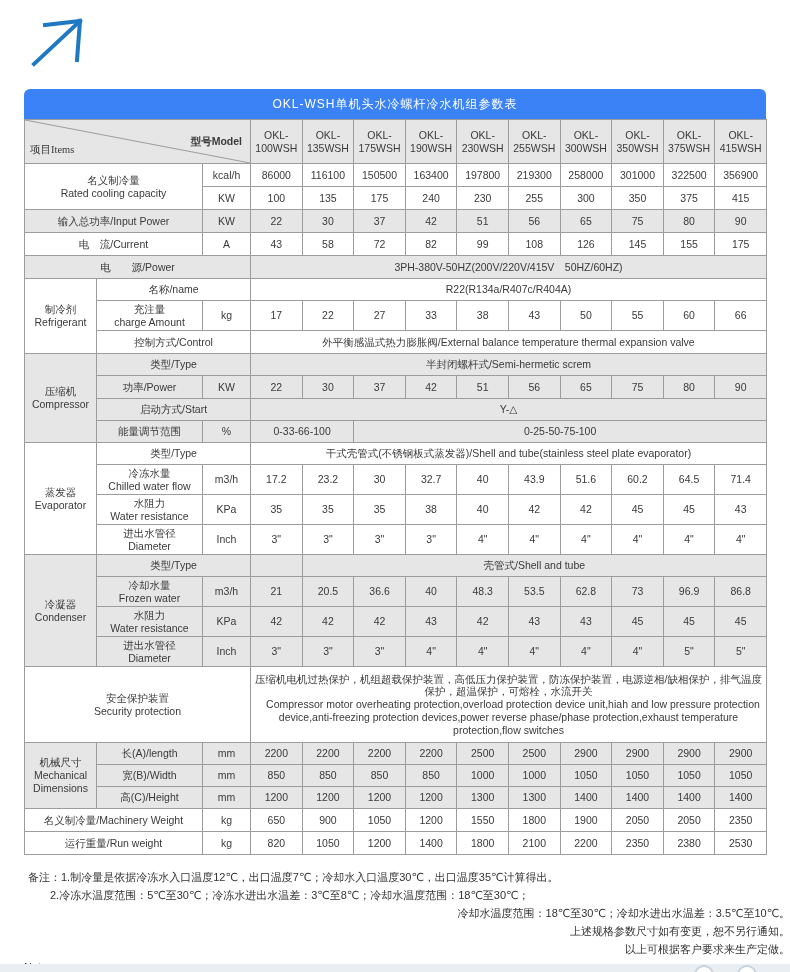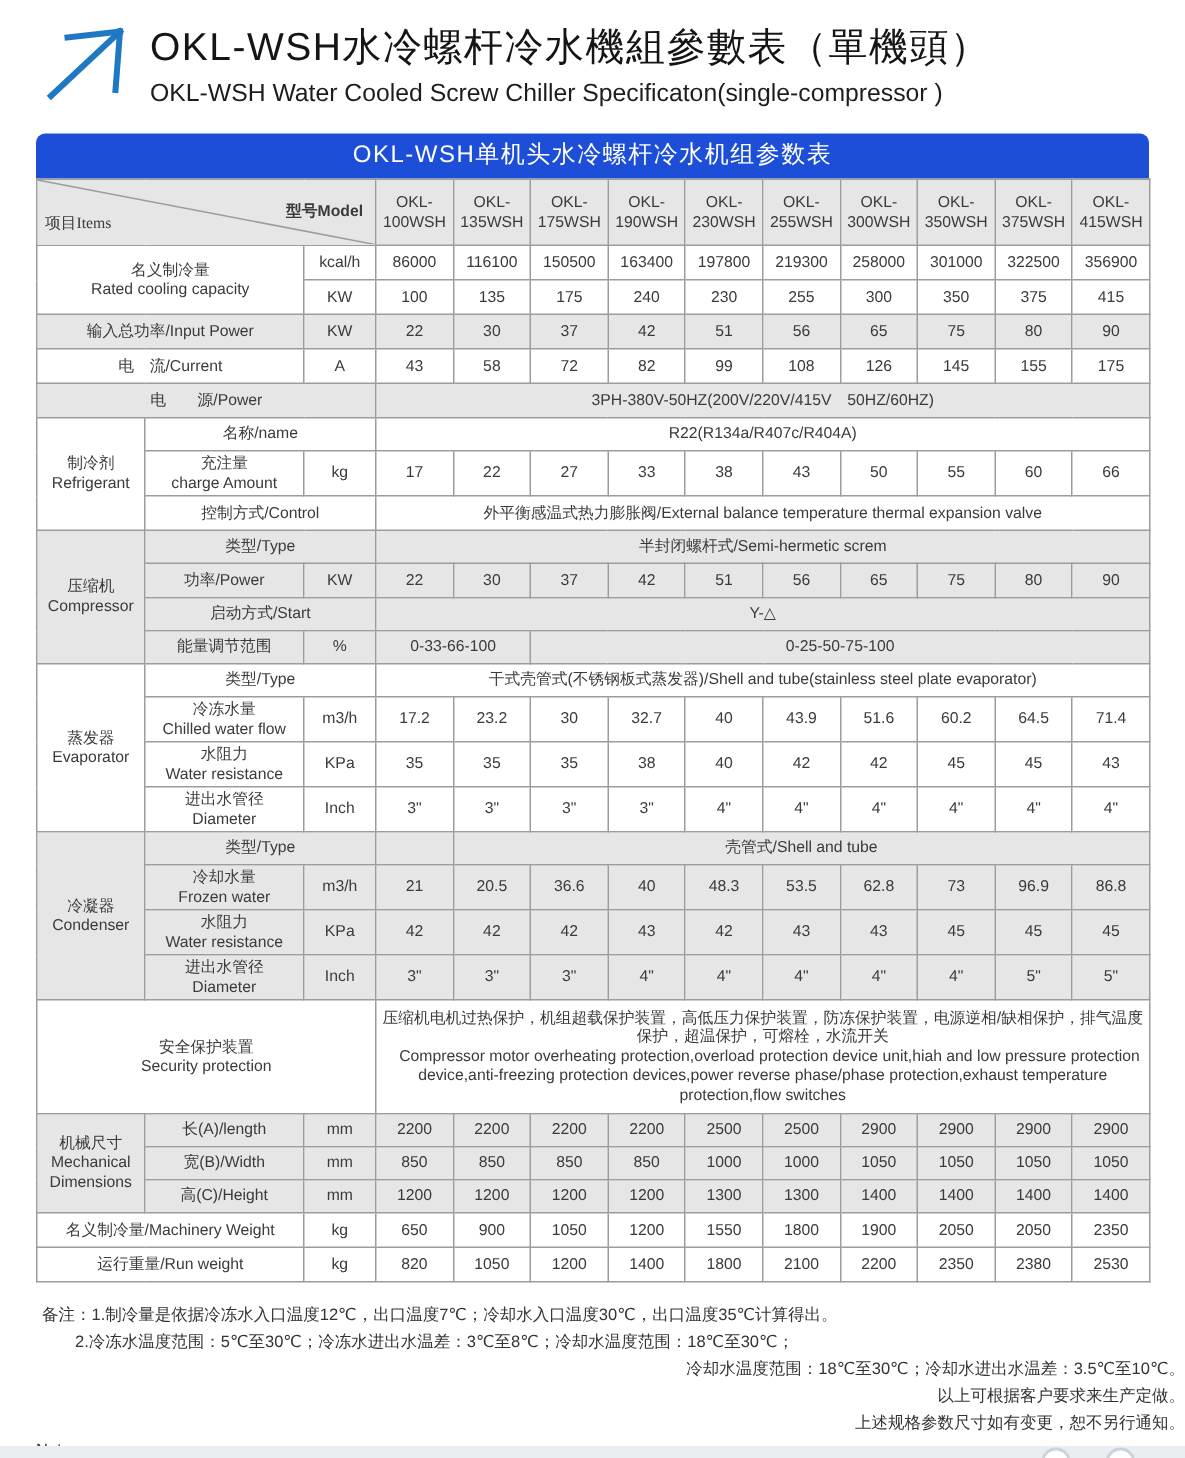--- a/index.html
+++ b/index.html
@@ -8,22 +8,22 @@
     font-family:"Liberation Sans","DejaVu Sans",sans-serif;color:#333;
   }
   
   .header{display:flex;align-items:flex-start;padding:12px 0 0 20px;}
   .logo{width:72px;height:64px;flex:0 0 auto;}
   .titles{margin-left:8px;padding-top:2px;}
   .title-cn{font-size:26px;color:#151515;letter-spacing:1px;white-space:nowrap;}
   .title-en{font-size:16.5px;color:#1d1d1d;margin-top:4px;white-space:nowrap;}
   
   .table-title{
-    width:742px;margin:13px 0 0 24px;height:30px;background:#1d4ed8;color:#fff;
-    text-align:center;line-height:30px;font-size:16px;border-radius:6px 6px 0 0;
+    width:742px;margin:13px 0 0 24px;height:30px;background:#3b82f6;color:#fff;
+    text-align:center;line-height:30px;font-size:12px;border-radius:6px 6px 0 0;
     letter-spacing:1px;
   }
   table.spec{
     border-collapse:collapse;table-layout:fixed;width:742px;margin-left:24px;
     font-size:10.5px;color:#3a3a3a;
   }
   table.spec td{
     border:1px solid #9C9C9C;text-align:center;vertical-align:middle;
     padding:1px 2px;line-height:1.22;overflow:hidden;
   }
@@ -51,24 +51,20 @@
 <body>
 
 <div class="header">
   <svg class="logo" viewBox="0 0 72 64">
     <g stroke="#1E78C2" stroke-width="4" fill="none" stroke-linecap="square">
       <line x1="25" y1="13" x2="60" y2="9"></line>
       <line x1="60" y1="9" x2="14" y2="52"></line>
       <line x1="60" y1="9" x2="57" y2="48"></line>
     </g>
   </svg>
-  <div class="titles">
-    <div class="title-cn">OKL-WSH水冷螺杆冷水機組參數表（單機頭）</div>
-    <div class="title-en">OKL-WSH Water Cooled Screw Chiller Specificaton(single-compressor )</div>
-  </div>
 </div>
 
 <div class="table-title">OKL-WSH单机头水冷螺杆冷水机组参数表</div>
 
 <table class="spec">
   <colgroup>
     <col style="width:72px">
       <col style="width:106px">
       <col style="width:48px">
     <col style="width:51.6px">
@@ -486,22 +482,22 @@
     <td>2530</td>
   </tr>
 
   </tbody>
 </table>
 
 <div class="notes">
   <div>备注：1.制冷量是依据冷冻水入口温度12℃，出口温度7℃；冷却水入口温度30℃，出口温度35℃计算得出。</div>
   <div class="ind1">2.冷冻水温度范围：5℃至30℃；冷冻水进出水温差：3℃至8℃；冷却水温度范围：18℃至30℃；</div>
   <div class="ind2">冷却水温度范围：18℃至30℃；冷却水进出水温差：3.5℃至10℃。</div>
+  <div class="ind2">上述规格参数尺寸如有变更，恕不另行通知。</div>
   <div class="ind2">以上可根据客户要求来生产定做。</div>
-  <div class="ind2">上述规格参数尺寸如有变更，恕不另行通知。</div>
   <div class="en">Notes:</div>
 
 </div>
 
 <div class="footer-strip">
   <span class="footer-circle fc1"></span>
   <span class="footer-circle fc2"></span>
 </div>
 
 </body></html>

